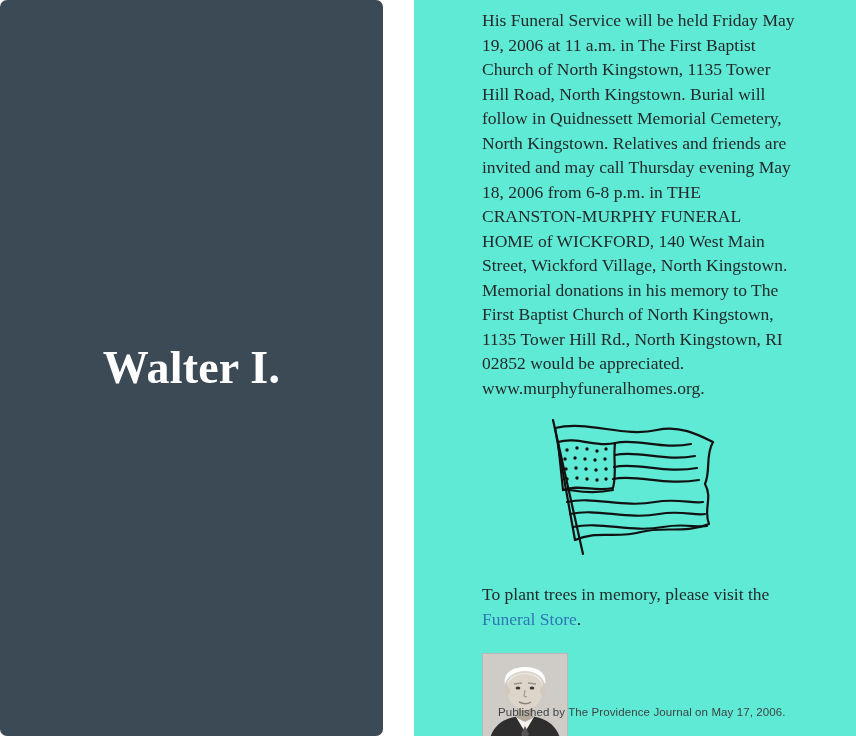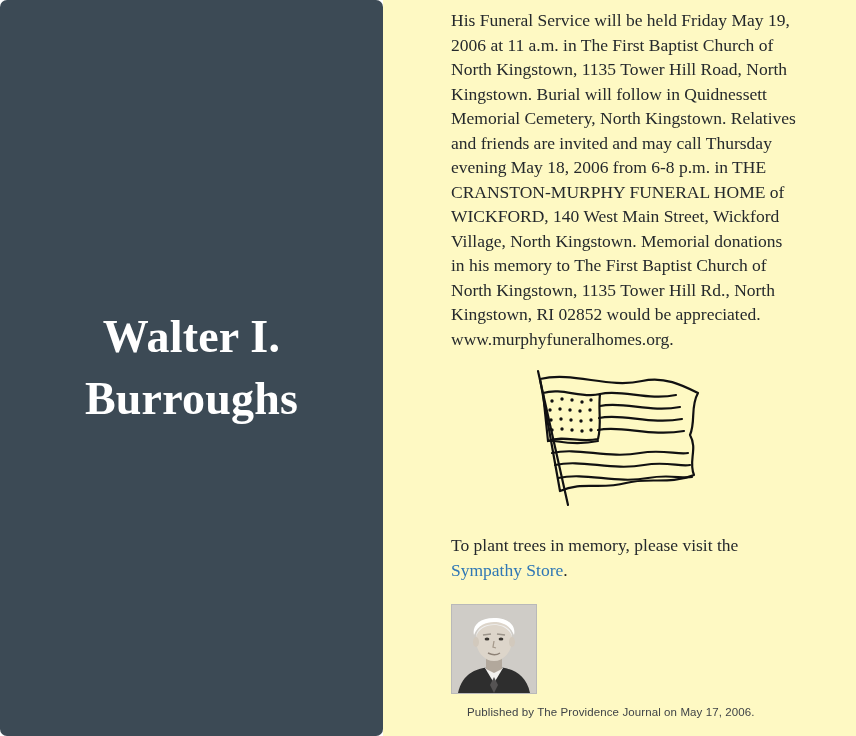--- a/index.html
+++ b/index.html
@@ -37,24 +37,25 @@
     font-size: 46px;
     line-height: 1.35;
     text-align: center;
     padding: 0 28px;
     letter-spacing: 0.2px;
   }
   
   .content {
     flex: 1 1 auto;
     height: 736px;
-    background: #fef9c3;
+    background: #5eead4;
     padding: 8px 60px 0 68px;
     box-sizing: border-box;
     position: relative;
+    margin-left: 31px;
   }
   .obit-text {
     font-family: "Liberation Serif", serif;
     font-size: 17.5px;
     line-height: 24.5px;
     color: #25292c;
     margin: 0;
     text-align: left;
   }
   
@@ -103,21 +104,20 @@
   }
 </style>
 </head>
 <body>
 
 <div class="page">
 
   <div class="hero-panel">
     <div class="hero-name">
       <div>Walter I.</div>
-      <div>Burroughs</div>
     </div>
   </div>
 
   <div class="content">
 
     <p class="obit-text">His Funeral Service will be held Friday May 19, 2006 at 11 a.m. in The First Baptist Church of North Kingstown, 1135 Tower Hill Road, North Kingstown. Burial will follow in Quidnessett Memorial Cemetery, North Kingstown. Relatives and friends are invited and may call Thursday evening May 18, 2006 from 6-8 p.m. in THE CRANSTON-MURPHY FUNERAL HOME of WICKFORD, 140 West Main Street, Wickford Village, North Kingstown. Memorial donations in his memory to The First Baptist Church of North Kingstown, 1135 Tower Hill Rd., North Kingstown, RI 02852 would be appreciated. www.murphyfuneralhomes.org.</p>
 
     <div class="flag-wrap">
       <svg width="178" height="140" viewBox="0 0 178 140" aria-hidden="true">
         <g fill="none" stroke="#111111" stroke-width="2.2" stroke-linecap="round" stroke-linejoin="round">
@@ -159,21 +159,21 @@
           <circle cx="61" cy="51" r="1.7"></circle>
           <circle cx="22" cy="61" r="1.7"></circle>
             <circle cx="32" cy="60" r="1.7"></circle>
           <circle cx="42" cy="61" r="1.7"></circle>
             <circle cx="52" cy="62" r="1.7"></circle>
           <circle cx="61" cy="61" r="1.7"></circle>
         </g>
       </svg>
     </div>
 
-    <p class="sympathy"><span>To plant trees in memory, please visit the </span><a href="#">Sympathy Store</a><span>.</span></p>
+    <p class="sympathy"><span>To plant trees in memory, please visit the </span><a href="#">Funeral Store</a><span>.</span></p>
 
     <div class="portrait">
       <svg width="84" height="88" viewBox="0 0 84 88" aria-hidden="true">
         <rect x="0" y="0" width="84" height="88" fill="#cfccc7"></rect>
 
         <path d="M6 88 C10 68, 26 62, 42 62 C58 62, 74 68, 78 88 Z" fill="#2e2e2e"></path>
 
         <path d="M33 63 L42 78 L51 63 L46 60 L38 60 Z" fill="#f2f1ee"></path>
 
         <path d="M42 72 L46 80 L42 88 L38 80 Z" fill="#555353"></path>

